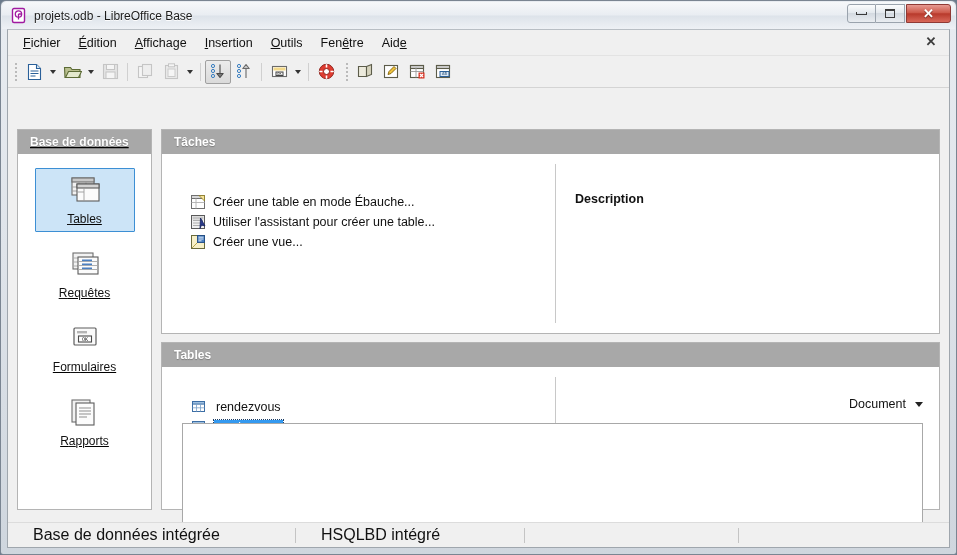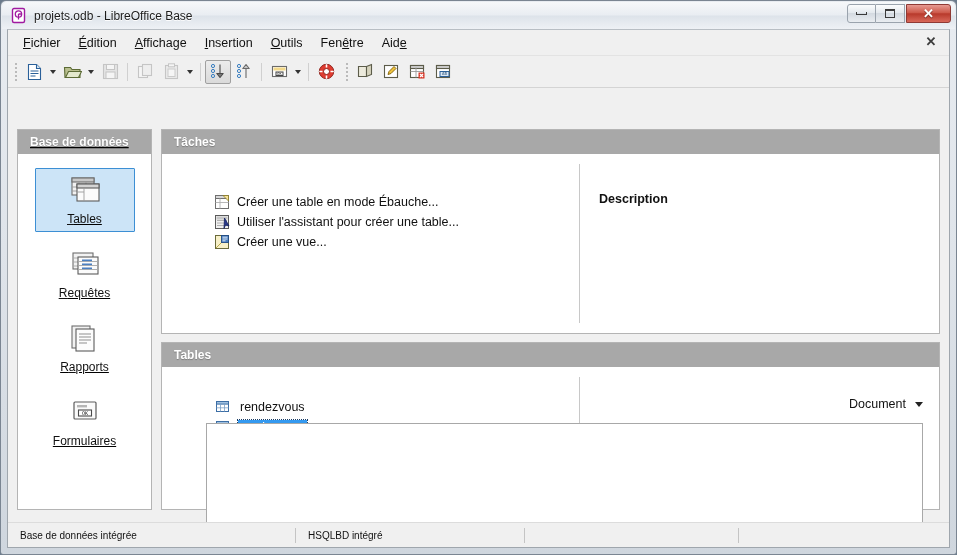--- a/index.html
+++ b/index.html
@@ -159,21 +159,21 @@
 
   
   .tasks-panel {
     position: absolute; left: 153px; top: 41px; right: 9px; height: 205px;
     background: #ffffff; border: 1px solid #b4b4b4;
   }
   .tables-panel {
     position: absolute; left: 153px; top: 254px; right: 9px; bottom: 9px;
     background: #ffffff; border: 1px solid #b4b4b4;
   }
-  .panel-body { position: absolute; left:0; top:24px; right:0; bottom:0;margin-left:24px; }
+  .panel-body { position: absolute; left:0; top:24px; right:0; bottom:0; }
   .vdiv {
     position: absolute; top: 10px; bottom: 10px; width: 1px;
     background: #c8c8c8;
   }
 
   
   .task-list { position: absolute; left: 28px; top: 38px; }
   .task-row {
     display: flex; align-items: center; gap: 7px;
     height: 19px; margin-bottom: 1px;
@@ -208,21 +208,21 @@
     background: #ffffff; border: 1px solid #a8a8a8;
   }
 
   
   .statusbar {
     position: absolute; left: 0; right: 0; bottom: 0; height: 25px;
     background: #f0f0f0;
     border-top: 1px solid #dcdcdc;
     display: flex; align-items: center;
   }
-  .sb-cell { font-size: 10px; color: #111; padding-left: 12px; height: 38px;
+  .sb-cell { font-size: 16px; color: #111; padding-left: 25px; height: 38px;
              display: flex; align-items: center; white-space: nowrap; }
   .sb-sep { width: 1px; height: 15px; background: #c4c4c4; }
 
   svg { display: block; }
 </style>
 </head>
 <body>
 
 <div class="window">
 
@@ -429,38 +429,38 @@
                 <rect x="17" y="14.5" width="10" height="1.6" fill="#4a7fc1"></rect>
                 <rect x="17" y="18.5" width="10" height="1.6" fill="#4a7fc1"></rect>
               </svg>
             </span>
             <span class="db-label"><u>R</u>equêtes</span>
           </div>
 
           <div class="db-item">
             <span>
               <svg width="40" height="32" viewBox="0 0 40 32">
-                <rect x="7" y="3" width="18" height="22" fill="#f1f1f1" stroke="#6e6e6e" stroke-width="1.1"></rect>
-                <rect x="11" y="6" width="18" height="22" fill="#fcfcfc" stroke="#5c5c5c" stroke-width="1.1"></rect>
-                <path d="M14 11h12M14 14h12M14 17h12M14 20h8" stroke="#8f8f8f" stroke-width="1"></path>
-              </svg>
-            </span>
-            <span class="db-label">R<u>a</u>pports</span>
-          </div>
-
-          <div class="db-item">
-            <span>
-              <svg width="40" height="32" viewBox="0 0 40 32">
                 <rect x="9" y="5" width="22" height="17" rx="1" fill="#fafafa" stroke="#5c5c5c" stroke-width="1.2"></rect>
                 <rect x="12" y="8" width="10" height="2.4" fill="#b5b5b5"></rect>
                 <rect x="13.5" y="13" width="13" height="6" fill="#fff" stroke="#4a4a4a" stroke-width="1.1"></rect>
                 <text x="20" y="17.8" font-size="5" text-anchor="middle" fill="#222" font-family="monospace">OK</text>
               </svg>
             </span>
             <span class="db-label">For<u>m</u>ulaires</span>
+          </div>
+
+          <div class="db-item">
+            <span>
+              <svg width="40" height="32" viewBox="0 0 40 32">
+                <rect x="7" y="3" width="18" height="22" fill="#f1f1f1" stroke="#6e6e6e" stroke-width="1.1"></rect>
+                <rect x="11" y="6" width="18" height="22" fill="#fcfcfc" stroke="#5c5c5c" stroke-width="1.1"></rect>
+                <path d="M14 11h12M14 14h12M14 17h12M14 20h8" stroke="#8f8f8f" stroke-width="1"></path>
+              </svg>
+            </span>
+            <span class="db-label">R<u>a</u>pports</span>
           </div>
         </div>
       </div>
 
       <div class="tasks-panel">
         <div class="pane-header">Tâches</div>
         <div class="panel-body">
           <div class="vdiv" style="left:393px;"></div>
 
           <div class="task-list">

